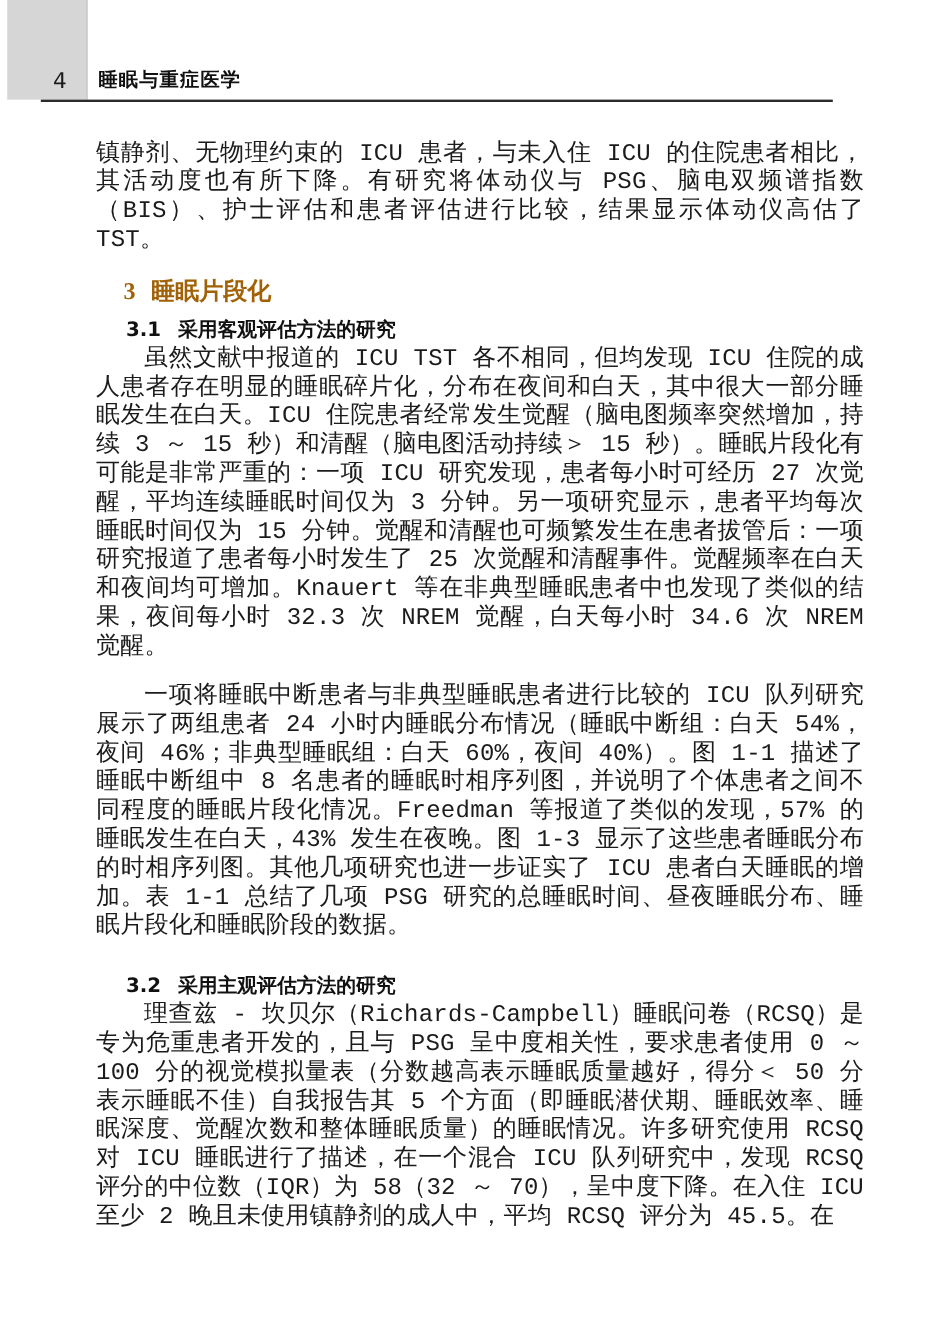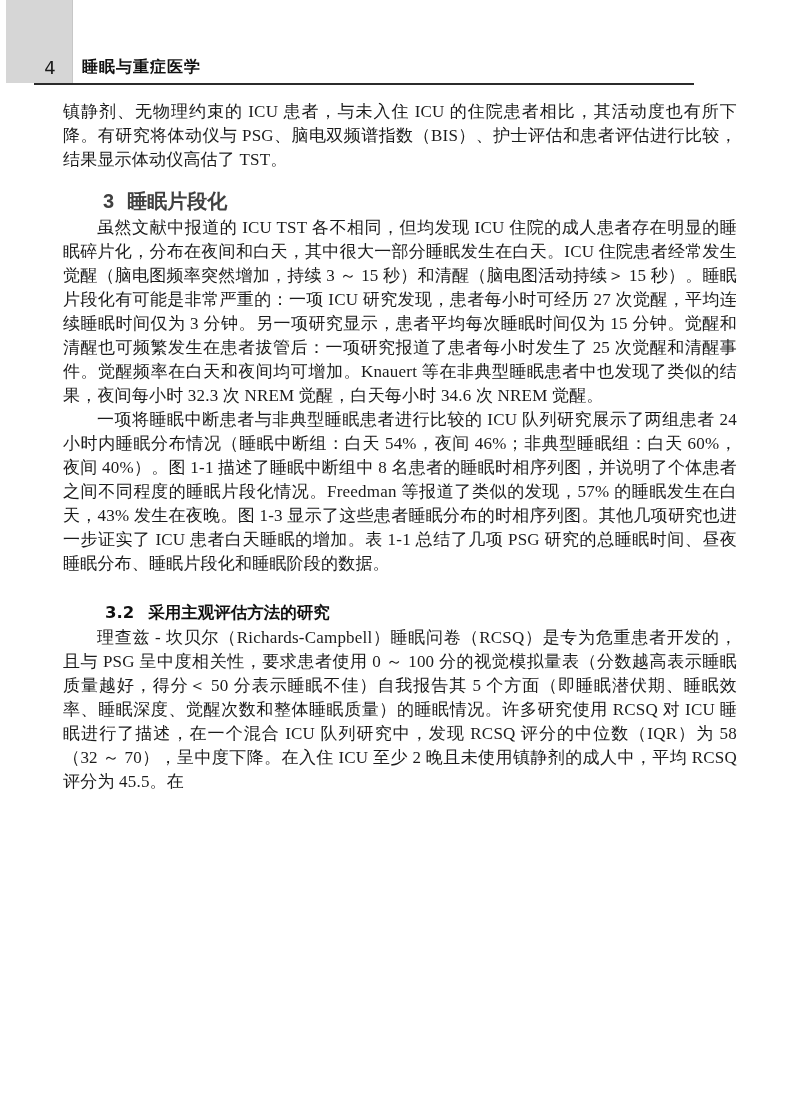--- a/index.html
+++ b/index.html
@@ -34,21 +34,21 @@
     text-align: center;
     font-family: "DejaVu Sans", "Liberation Sans", sans-serif;
     font-size: 18px;
     line-height: 20px;
     color: #1a1a1a;
   }
   .running-title {
     position: absolute;
     left: 82px;
     top: 58px;
-    font-family: Liberation Mono, monospace;
+    font-family: Liberation Serif, serif;
     font-size: 16px;
     line-height: 20px;
     font-weight: 700;
     letter-spacing: 1px;
     color: #111111;
   }
   .header-rule {
     position: absolute;
     left: 34px;
     top: 83px;
@@ -57,38 +57,39 @@
     background: #2b2b2b;
   }
   
   .text-column {
     position: absolute;
     left: 63px;
     top: 100px;
     width: 674px;
   }
   .text-column p {
-    margin: 0;
-    font-size: 17px;
+    margin: 17px;
+    font-size: 20px;
     line-height: 24px;
     text-align: justify;
     text-justify: inter-ideograph;
     text-indent: 2em;
     letter-spacing: 0.2px;
+    font-family: Liberation Mono, monospace;
   }
   .text-column p.continued {
     text-indent: 0;
   }
   .sec-heading {
     margin: 16px 0 0 40px;
-    font-family: Liberation Sans, sans-serif;
+    font-family: Liberation Serif, serif;
     font-size: 20px;
     line-height: 26px;
     font-weight: 700;
-    color: #404040;
+    color: #a16207;
   }
   .sec-heading .num { margin-right: 13px; }
   .subsec-heading {
     margin: 8px 0 0 42px;
     font-family: "DejaVu Sans", "Liberation Sans", sans-serif;
     font-size: 16.5px;
     line-height: 22px;
     font-weight: 700;
     color: #111111;
   }
@@ -111,20 +112,23 @@
 
   <div class="text-column">
 
     <p class="continued">镇静剂、无物理约束的 ICU 患者，与未入住 ICU 的住院患者相比，其活动度也有所下降。有研究将体动仪与 PSG、脑电双频谱指数（BIS）、护士评估和患者评估进行比较，结果显示体动仪高估了 TST。</p>
 
 
     <div class="sec-heading">
       <span class="num">3</span><span>睡眠片段化</span>
     </div>
 
+    <div class="subsec-heading">
+      <span class="num">3.1</span><span>采用客观评估方法的研究</span>
+    </div>
 
     <p class="after-heading">虽然文献中报道的 ICU TST 各不相同，但均发现 ICU 住院的成人患者存在明显的睡眠碎片化，分布在夜间和白天，其中很大一部分睡眠发生在白天。ICU 住院患者经常发生觉醒（脑电图频率突然增加，持续 3 ～ 15 秒）和清醒（脑电图活动持续＞ 15 秒）。睡眠片段化有可能是非常严重的：一项 ICU 研究发现，患者每小时可经历 27 次觉醒，平均连续睡眠时间仅为 3 分钟。另一项研究显示，患者平均每次睡眠时间仅为 15 分钟。觉醒和清醒也可频繁发生在患者拔管后：一项研究报道了患者每小时发生了 25 次觉醒和清醒事件。觉醒频率在白天和夜间均可增加。Knauert 等在非典型睡眠患者中也发现了类似的结果，夜间每小时 32.3 次 NREM 觉醒，白天每小时 34.6 次 NREM 觉醒。</p>
 
     <p>一项将睡眠中断患者与非典型睡眠患者进行比较的 ICU 队列研究展示了两组患者 24 小时内睡眠分布情况（睡眠中断组：白天 54%，夜间 46%；非典型睡眠组：白天 60%，夜间 40%）。图 1-1 描述了睡眠中断组中 8 名患者的睡眠时相序列图，并说明了个体患者之间不同程度的睡眠片段化情况。Freedman 等报道了类似的发现，57% 的睡眠发生在白天，43% 发生在夜晚。图 1-3 显示了这些患者睡眠分布的时相序列图。其他几项研究也进一步证实了 ICU 患者白天睡眠的增加。表 1-1 总结了几项 PSG 研究的总睡眠时间、昼夜睡眠分布、睡眠片段化和睡眠阶段的数据。</p>
 
 
     <div class="subsec-heading second">
       <span class="num">3.2</span><span>采用主观评估方法的研究</span>
     </div>
 

